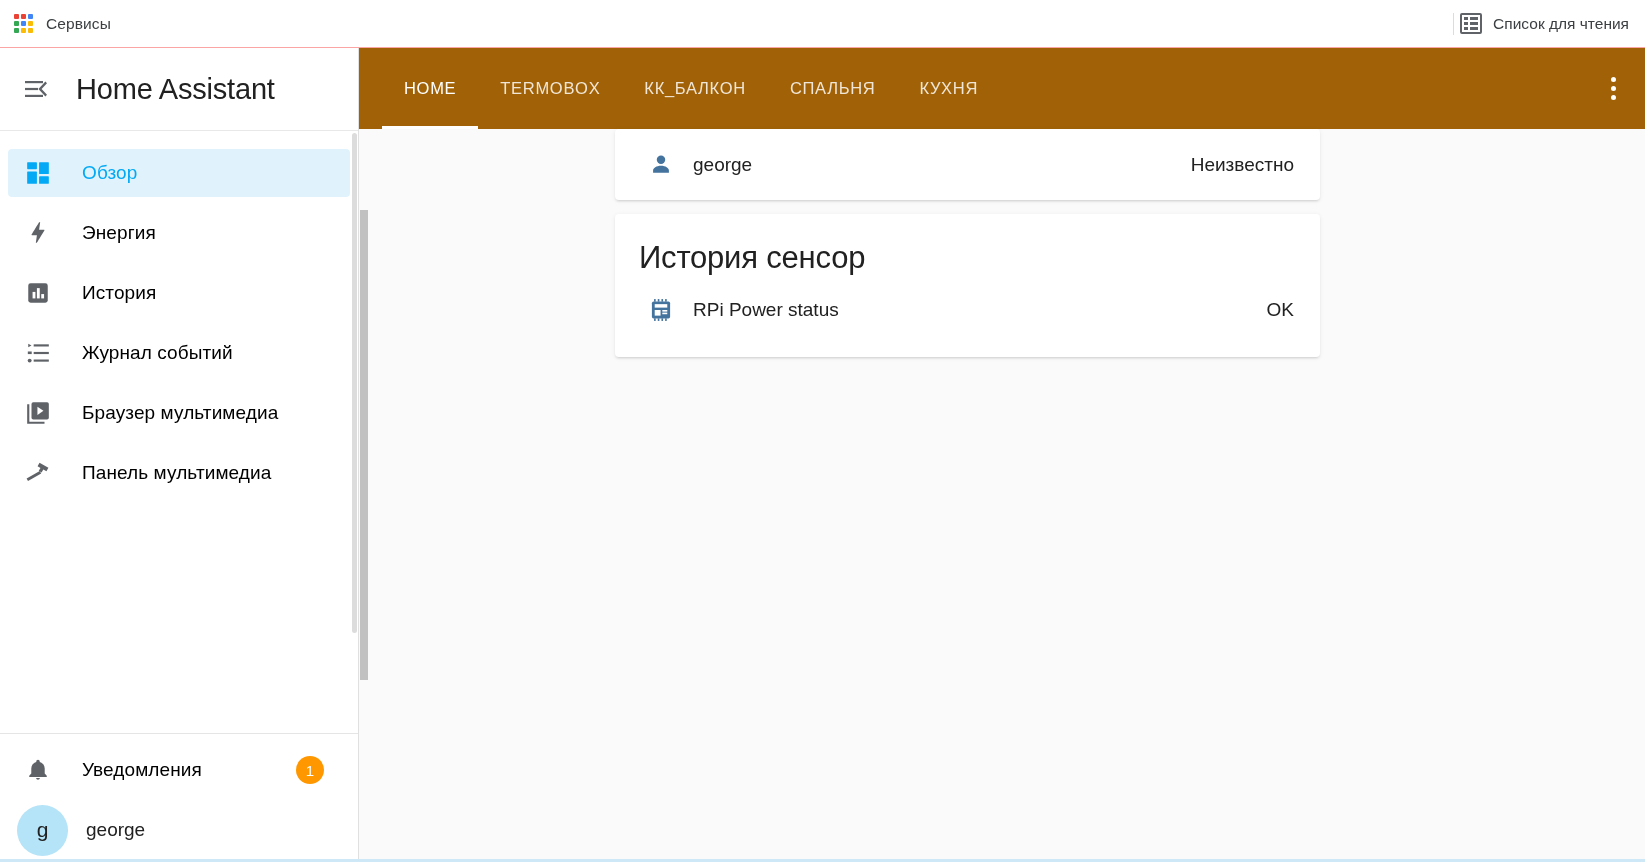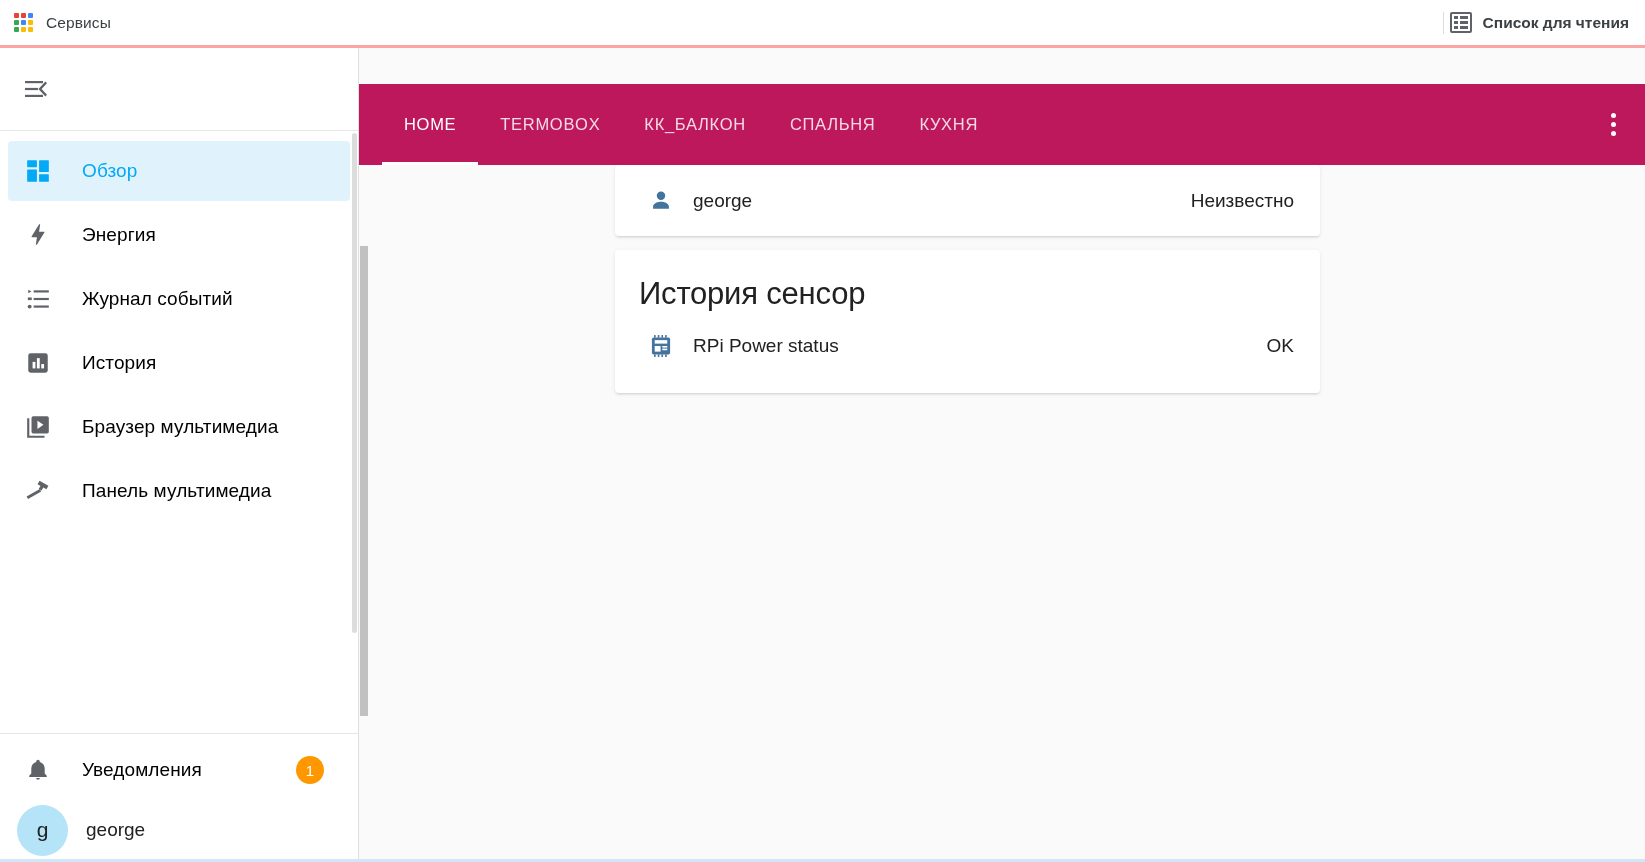--- a/index.html
+++ b/index.html
@@ -8,38 +8,38 @@
     overflow: hidden;
     font-family: "Liberation Sans", sans-serif;
     background: #ffffff;
   }
 
   
   .browser-bar {
     position: absolute; top: 0; left: 0;
     width: 1645px; height: 48px;
     background: #ffffff;
-    border-bottom: 3px solid #fca5a5;
+    border-bottom: 1px solid #fca5a5;
     display: flex; align-items: center;
   }
   .apps-left { display: flex; align-items: center; padding-left: 14px; gap: 12px; }
   .apps-grid {
     width: 20px; height: 20px;
     display: grid;
     grid-template-columns: repeat(3, 5px);
     grid-template-rows: repeat(3, 5px);
     gap: 2px;
   }
   .apps-grid i { display: block; width: 5px; height: 5px; border-radius: 1px; }
   .bookmark-label {
     font-size: 15.5px; color: #3c4043; letter-spacing: .1px;
   }
   .browser-right {
     margin-left: auto; display: flex; align-items: center;
-    padding-right: 16px;  font-weight: bold;
+    padding-right: 16px; 
   }
   .vsep { width: 1px; height: 22px; background: #dadce0; margin-right: 6px; }
   .reading-list { display: flex; align-items: center; gap: 11px; cursor: default; }
   .rl-icon {
     width: 22px; height: 21px; border: 2px solid #5f6368; border-radius: 2px;
     position: relative;
   }
   .rl-icon::before {
     content:''; position:absolute; left:2px; top:2px; width:4px; height:3px;
     background:#5f6368;
@@ -66,21 +66,21 @@
     border-bottom: 1px solid #e8e8e8;
     flex: 0 0 auto;
   }
   .menu-icon { width: 40px; height: 40px; position: relative; cursor: pointer; }
   .menu-icon svg { position: absolute; left: 6px; top: 8px; }
   .sb-title {
     font-size: 29px; color: #212121; font-weight: 400; letter-spacing: -0.2px;
   }
   .sb-nav { flex: 1 1 auto; padding-top: 6px; position: relative; overflow: hidden; }
   .nav-item {
-    height: 60px; margin: 4px 8px; border-radius: 4px;
+    height: 48px; margin: 12px 8px; border-radius: 4px;
     display: flex; align-items: center; cursor: pointer;
     padding-left: 12px;
   }
   .nav-item.active { background: #e0f3fd; }
   .nav-ico {
     width: 36px; height: 34px; flex: 0 0 36px;
     display: flex; align-items: center; justify-content: center;
     margin-right: 26px;
   }
   .nav-label { font-size: 19px; color: #000000; letter-spacing: .1px; }
@@ -115,24 +115,23 @@
   .user-name { font-size: 19px; color: #212121; }
 
   
   .main {
     position: absolute; top: 48px; left: 359px;
     width: 1286px; height: 814px;
     background: #fafafa;
     overflow: hidden;
   }
   .toolbar {
-    height: 81px; background: #be185d;
+    height: 81px; background: #a16207;
     display: flex; align-items: stretch;
     position: relative;
-    margin-top: 36px;
   }
   .tabs { display: flex; align-items: stretch; padding-left: 23px; }
   .tab {
     display: flex; align-items: center; padding: 0 22px;
     color: rgba(255,255,255,.84);
     font-size: 16.5px; font-weight: 500; letter-spacing: .7px;
     cursor: pointer; position: relative; white-space: nowrap;
   }
   .tab.active { color: #ffffff; }
   .tab.active::after {
@@ -226,20 +225,21 @@
 <div class="sidebar">
   <div class="sb-header">
     <span class="menu-icon">
       <svg width="28" height="24" viewBox="0 0 24 24" fill="#5f6368">
         <rect x="1" y="4" width="18" height="2.2"></rect>
         <rect x="1" y="10.9" width="13" height="2.2"></rect>
         <rect x="1" y="17.8" width="18" height="2.2"></rect>
         <path d="M23 6.2 L17.6 12 L23 17.8 L21.4 19.4 L14.4 12 L21.4 4.6 Z"></path>
       </svg>
     </span>
+    <span class="sb-title">Home Assistant</span>
   </div>
 
   <div class="sb-nav">
     <div class="sb-scroll"></div>
 
     <div class="nav-item active">
       <span class="nav-ico">
         <svg width="26" height="26" viewBox="0 0 24 24" fill="#03a9f4">
           <rect x="2" y="2" width="9" height="6.5" rx="0.6"></rect>
           <rect x="13" y="2" width="9" height="11" rx="0.6"></rect>
@@ -252,45 +252,45 @@
 
     <div class="nav-item">
       <span class="nav-ico">
         <svg width="26" height="26" viewBox="0 0 24 24" fill="#5f6368">
           <path d="M11 21h-1l1-7H6.5c-.88 0-.33-.75-.31-.78C7.48 10.94 9.66 7.57 13 2h1l-1 7h4.5c.4 0 .62.19.4.66C12.97 17.55 11 21 11 21z"></path>
         </svg>
       </span>
       <span class="nav-label">Энергия</span>
     </div>
 
+
+    <div class="nav-item">
+      <span class="nav-ico">
+        <svg width="26" height="26" viewBox="0 0 24 24" fill="#5f6368">
+          <rect x="3" y="3" width="18" height="18" rx="2.2"></rect>
+          <rect x="7" y="11" width="2.6" height="6" fill="#fff"></rect>
+          <rect x="11" y="7.5" width="2.6" height="9.5" fill="#fff"></rect>
+          <rect x="15" y="13" width="2.6" height="4" fill="#fff"></rect>
+        </svg>
+      </span>
+      <span class="nav-label">История</span>
+    </div>
 
     <div class="nav-item">
       <span class="nav-ico">
         <svg width="26" height="26" viewBox="0 0 24 24" fill="#5f6368">
           <rect x="8" y="4" width="14" height="2"></rect>
           <rect x="8" y="11" width="14" height="2"></rect>
           <rect x="8" y="18" width="14" height="2"></rect>
           <path d="M3 3.4 L6 5 L3 6.6 Z"></path>
           <rect x="2.6" y="10.6" width="3.6" height="2.4"></rect>
           <circle cx="4.3" cy="19" r="1.8"></circle>
         </svg>
       </span>
       <span class="nav-label">Журнал событий</span>
-    </div>
-
-    <div class="nav-item">
-      <span class="nav-ico">
-        <svg width="26" height="26" viewBox="0 0 24 24" fill="#5f6368">
-          <rect x="3" y="3" width="18" height="18" rx="2.2"></rect>
-          <rect x="7" y="11" width="2.6" height="6" fill="#fff"></rect>
-          <rect x="11" y="7.5" width="2.6" height="9.5" fill="#fff"></rect>
-          <rect x="15" y="13" width="2.6" height="4" fill="#fff"></rect>
-        </svg>
-      </span>
-      <span class="nav-label">История</span>
     </div>
 
     <div class="nav-item">
       <span class="nav-ico">
         <svg width="26" height="26" viewBox="0 0 24 24" fill="#5f6368">
           <path d="M2 4h2v16h14v2H2z"></path>
           <rect x="6" y="2" width="16" height="16" rx="1.6"></rect>
           <path d="M11.5 6.2 L17 10 L11.5 13.8 Z" fill="#fff"></path>
         </svg>
       </span>

